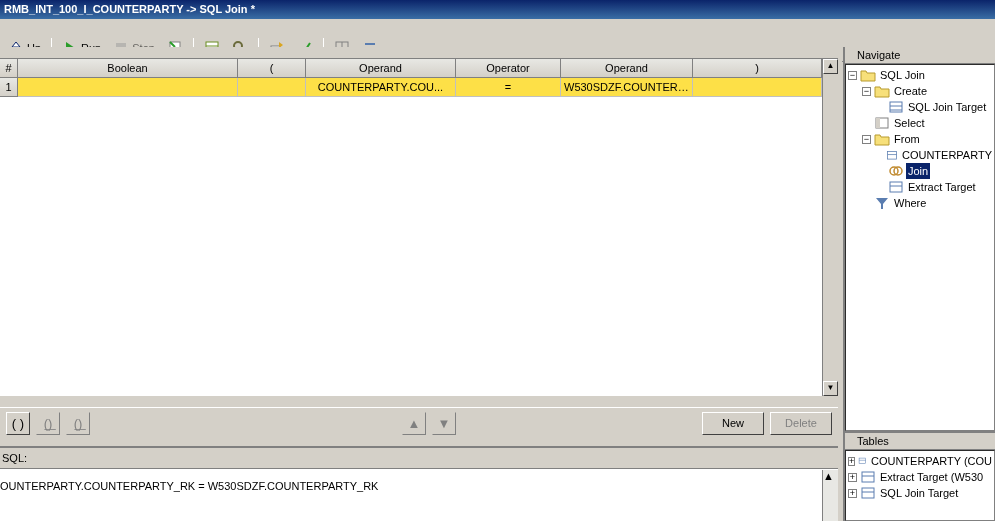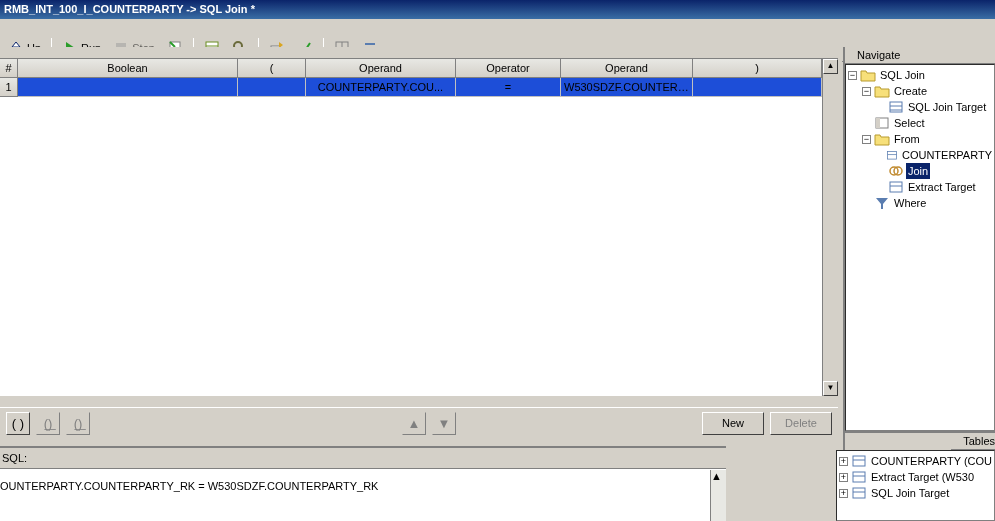--- a/index.html
+++ b/index.html
@@ -93,21 +93,21 @@
   .gc {
     border-right: 1px solid #c0c0c0;
     border-bottom: 1px solid #c0c0c0;
     text-align: center;
     line-height: 18px;
     font-size: 11px;
     overflow: hidden;
     white-space: nowrap;
     text-overflow: ellipsis;
     padding: 0 3px;
-    background: #1d4ed8;
+    background: #fde047;
   }
   .c-num   { width: 18px; }
   .c-bool  { width: 220px; }
   .c-lp    { width: 68px; }
   .c-op1   { width: 150px; }
   .c-oper  { width: 105px; }
   .c-op2   { width: 132px; }
   .c-rp    { width: 129px; }
   .vscroll {
     position: absolute; right: 0; top: 0; bottom: 0;
@@ -150,21 +150,21 @@
     border: 1px solid;
     border-color: #fff #404040 #404040 #fff;
     text-align: center; line-height: 21px;
     cursor: pointer;
     font-size: 11px;
   }
   .stdbtn.disabled { color: #808080; }
   
   .sql-panel {
     position: absolute;
-    left: 0; top: 399px; width: 726px; bottom: 0;
+    left: 0; top: 399px; width: 838px; bottom: 0;
     border-top: 2px solid #808080;
     background: #d4d0c8;
   }
   .sql-label-row {
     height: 21px;
     background: #d4d0c8;
     border-bottom: 1px solid #808080;
     line-height: 20px; padding-left: 2px;
   }
   .sql-text {
@@ -220,21 +220,20 @@
   .nicon { width: 16px; height: 14px; margin-right: 2px; display: inline-flex; align-items:center; justify-content:center; }
   .tlabel { padding: 0 2px; }
   .tlabel.sel { background: #0a246a; color: #fff; }
   .ind0 { padding-left: 0px; }
   .ind1 { padding-left: 14px; }
   .ind2 { padding-left: 28px; }
   .tables-pane {
     height: 90px;
     display: flex; flex-direction: column;
     border-top: 2px solid #808080;
-    align-items: flex-end;
   }
 </style>
 </head>
 <body>
 
 <div class="titlebar">
   <span>RMB_INT_100_I_COUNTERPARTY -&gt; SQL Join *</span>
 </div>
 
 <div class="toolbar">

